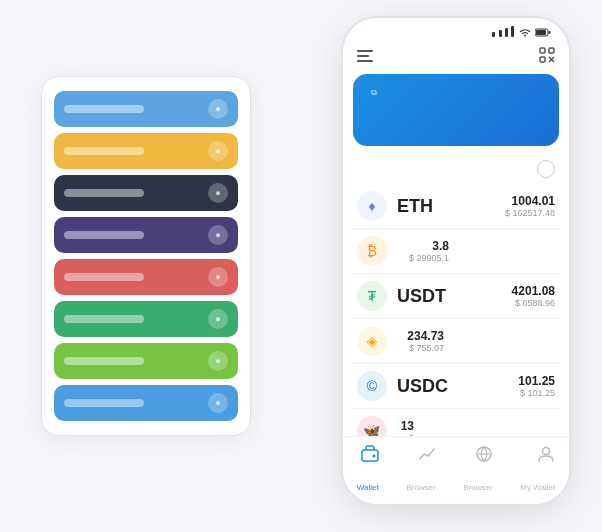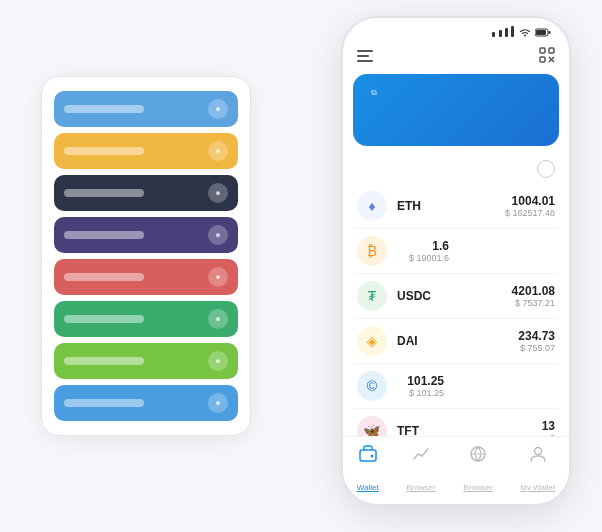--- a/index.html
+++ b/index.html
@@ -241,21 +241,21 @@
       font-size: 14px;
       flex-shrink: 0;
       overflow: hidden;
     }
 
     .asset-name-col {
       flex: 1;
     }
 
     .asset-symbol {
-      font-size: 12px;
+      font-size: 18px;
       font-weight: 600;
       color: #222;
     }
 
     .asset-values {
       text-align: right;
     }
 
     .asset-amount {
       font-size: 12px;
@@ -273,24 +273,23 @@
     .bottom-nav {
       display: flex;
       justify-content: space-around;
       padding: 8px 0 12px;
       border-top: 1px solid #f0f2f5;
     }
 
     .nav-item {
       display: flex;
       flex-direction: column;
-      align-items: center;
+      align-items: flex-end;
       gap: 16px;
       cursor: pointer;
-      text-decoration: underline;
     }
 
     .nav-icon {
       font-size: 16px;
     }
 
     .nav-label {
       font-size: 8px;
       color: #999;
     }
@@ -432,56 +431,53 @@
             <div class="asset-symbol">ETH</div>
           </div>
           <div class="asset-values">
             <div class="asset-amount">1004.01</div>
             <div class="asset-usd">$ 162517.48</div>
           </div>
         </div>
         <div class="asset-item">
           <div class="asset-icon icon-imbtc">₿</div>
           <div class="asset-values">
-            <div class="asset-amount">1.6</div>
-            <div class="asset-usd">$ 19001.6</div>
+            <div class="asset-amount">3.8</div>
+            <div class="asset-usd">$ 29905.1</div>
           </div>
         </div>
         <div class="asset-item">
           <div class="asset-icon icon-usdt">₮</div>
           <div class="asset-name-col">
-            <div class="asset-symbol">USDC</div>
+            <div class="asset-symbol">USDT</div>
           </div>
           <div class="asset-values">
             <div class="asset-amount">4201.08</div>
-            <div class="asset-usd">$ 7537.21</div>
+            <div class="asset-usd">$ 6588.96</div>
           </div>
         </div>
         <div class="asset-item">
           <div class="asset-icon icon-dai">◈</div>
-          <div class="asset-name-col">
-            <div class="asset-symbol">DAI</div>
-          </div>
           <div class="asset-values">
             <div class="asset-amount">234.73</div>
             <div class="asset-usd">$ 755.07</div>
           </div>
         </div>
         <div class="asset-item">
           <div class="asset-icon icon-usdc">©</div>
+          <div class="asset-name-col">
+            <div class="asset-symbol">USDC</div>
+          </div>
           <div class="asset-values">
             <div class="asset-amount">101.25</div>
             <div class="asset-usd">$ 101.25</div>
           </div>
         </div>
         <div class="asset-item">
           <div class="asset-icon icon-tft">🦋</div>
-          <div class="asset-name-col">
-            <div class="asset-symbol">TFT</div>
-          </div>
           <div class="asset-values">
             <div class="asset-amount">13</div>
             <div class="asset-usd">0</div>
           </div>
         </div>
       </div>
 
     <div class="bottom-nav" id="bottom-nav">
     <div class="nav-item active" style="color: rgb(26, 143, 227);">
           <span class="nav-icon" style="color: rgb(26, 143, 227);"><svg width="18" height="18" viewBox="0 0 18 18">

